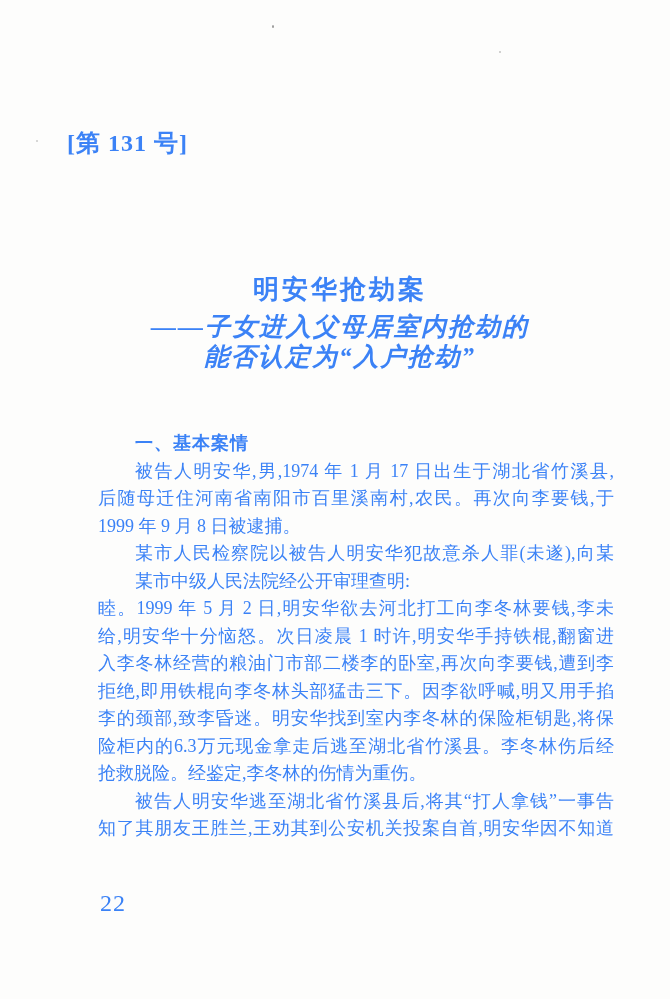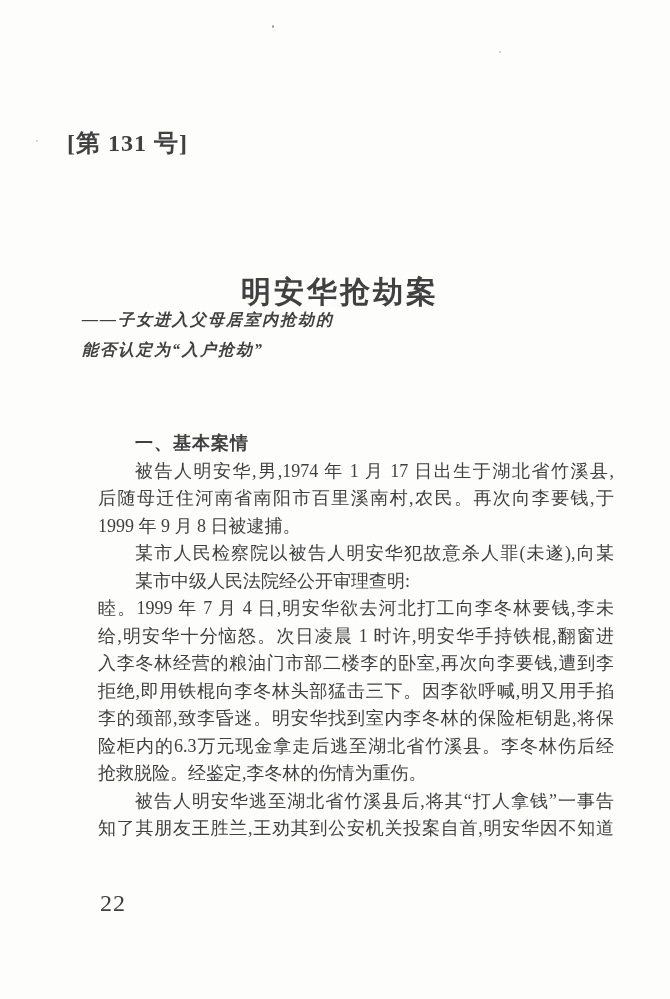--- a/index.html
+++ b/index.html
@@ -7,49 +7,50 @@
     padding: 0;
     background: #e8e8e8;
   }
   #page {
     position: relative;
     width: 670px;
     height: 999px;
     background: #fdfdfc;
     overflow: hidden;
     font-family: "Liberation Serif", "DejaVu Serif", serif;
-    color: #404040;
+    color: #3b82f6;
   }
   .header-number {
     position: absolute;
     left: 67px;
     top: 127px;
     font-size: 24px;
     font-weight: bold;
     letter-spacing: 1px;
     white-space: pre;
   }
   .doc-title {
     position: absolute;
     left: 82px;
     top: 272px;
     width: 516px;
     text-align: center;
     font-family: "Liberation Sans", "DejaVu Sans", sans-serif;
-    font-size: 30px;
+    font-size: 26px;
     font-weight: bold;
     letter-spacing: 3px;
   }
   .subtitle {
     position: absolute;
     left: 82px;
     width: 516px;
+    text-align: center;
     font-style: italic;
     font-weight: bold;
-    font-size: 16px;
+    font-size: 25px;
     letter-spacing: 2px;
     white-space: pre;
   }
   .subtitle.l1 { top: 310px; }
   .subtitle.l2 { top: 340px; }
   .body-block {
     position: absolute;
     left: 98px;
     top: 430px;
     width: 516px;
@@ -104,21 +105,21 @@
 
   <div class="subtitle l2">能否认定为“入户抢劫”</div>
 
   <div class="body-block">
       <div class="body-line indent hd">一、基本案情</div>
       <div class="body-line indent fill">被告人明安华,男,1974 年 1 月 17 日出生于湖北省竹溪县,</div>
       <div class="body-line fill">后随母迁住河南省南阳市百里溪南村,农民。再次向李要钱,于</div>
       <div class="body-line">1999 年 9 月 8 日被逮捕。</div>
       <div class="body-line indent fill">某市人民检察院以被告人明安华犯故意杀人罪(未遂),向某</div>
       <div class="body-line indent">某市中级人民法院经公开审理查明:</div>
-      <div class="body-line fill">睦。1999 年 7 月 4 日,明安华欲去河北打工向李冬林要钱,李未</div>
+      <div class="body-line fill">睦。1999 年 5 月 2 日,明安华欲去河北打工向李冬林要钱,李未</div>
       <div class="body-line fill">给,明安华十分恼怒。次日凌晨 1 时许,明安华手持铁棍,翻窗进</div>
       <div class="body-line fill">入李冬林经营的粮油门市部二楼李的卧室,再次向李要钱,遭到李</div>
       <div class="body-line fill">拒绝,即用铁棍向李冬林头部猛击三下。因李欲呼喊,明又用手掐</div>
       <div class="body-line fill">李的颈部,致李昏迷。明安华找到室内李冬林的保险柜钥匙,将保</div>
       <div class="body-line fill">险柜内的6.3万元现金拿走后逃至湖北省竹溪县。李冬林伤后经</div>
       <div class="body-line">抢救脱险。经鉴定,李冬林的伤情为重伤。</div>
       <div class="body-line indent fill">被告人明安华逃至湖北省竹溪县后,将其“打人拿钱”一事告</div>
       <div class="body-line fill">知了其朋友王胜兰,王劝其到公安机关投案自首,明安华因不知道</div>
     </div>
 

